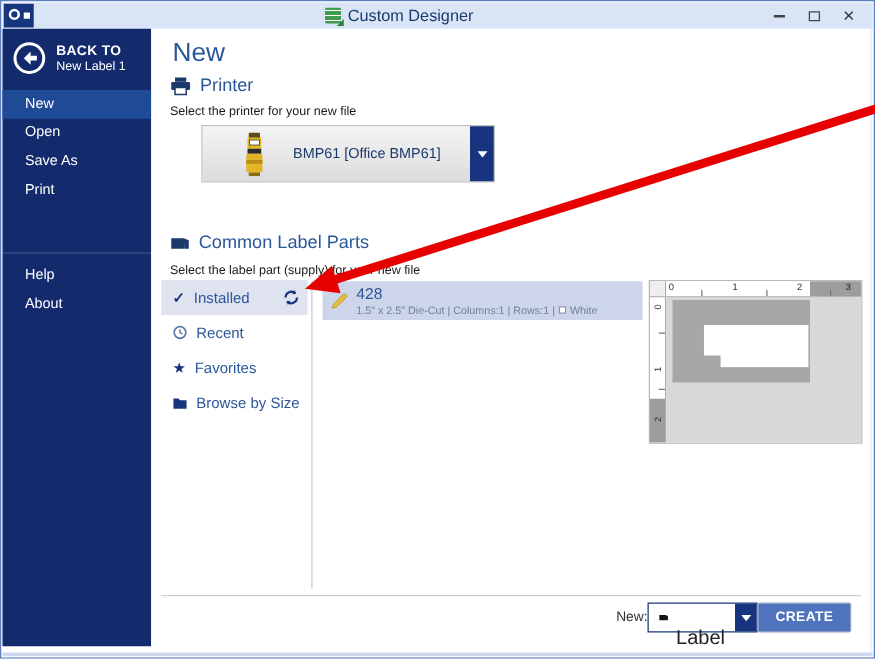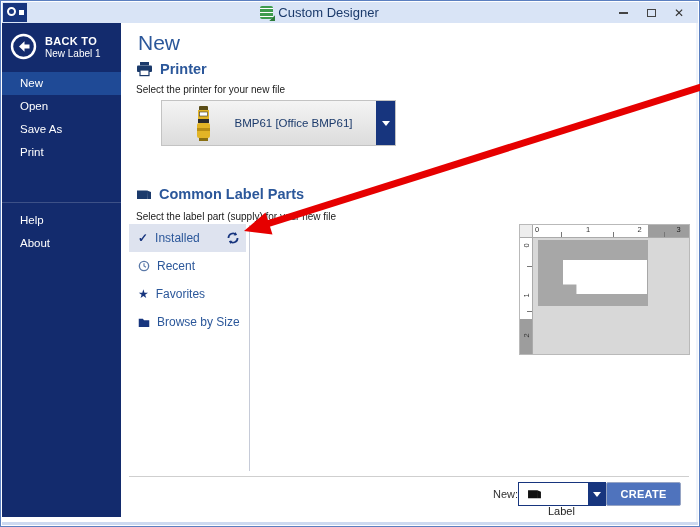--- a/index.html
+++ b/index.html
@@ -38,21 +38,21 @@
   .navitem { height:23px; line-height:23px; padding-left:18px; font-size:11.5px; color:#fff; cursor:pointer; }
   .navitem.selected { background:#1f4a96; }
   .sb-gap { height:32px; }
   .sb-div { height:1px; background:rgba(255,255,255,.18); margin:6px 0; }
 
   
   .main { position:absolute; left:120px; top:22px; right:4px; bottom:9px; background:#fff; }
   .page-title { position:absolute; left:17px; top:8px; font-size:21px; color:#2b579a; }
 
   .sec-head { position:absolute; display:flex; align-items:center; gap:7px;
-    font-size:14.5px; color:#2b579a;font-weight:bold; }
+    font-size:14.5px; color:#2b579a; }
   .instr { position:absolute; font-size:10px; font-weight:normal; color:#1a1a1a; }
 
   .printer-dd { position:absolute; left:40px; top:77px; width:235px; height:46px;
     background:linear-gradient(#f4f4f4, #dcdcdc); border:1px solid #c3c3c3; display:flex; align-items:center; cursor:pointer; }
   .printer-dd .pimg { margin-left:34px; }
   .printer-dd .ptxt { flex:1; text-align:center; font-size:11.5px; color:#1b3a6b; }
   .dd-strip { width:19px; height:100%; background:#17357e; display:flex; align-items:center; justify-content:center; }
   .tri-down { width:0; height:0; border-left:4px solid transparent; border-right:4px solid transparent;
     border-top:5px solid #fff; }
 
@@ -88,21 +88,21 @@
   .pv-tape { position:absolute; left:5px; top:2px; width:110px; height:66px; background:#a7a7a7; }
   .pv-die { position:absolute; left:25px; top:20px; width:84px; height:34px; background:#fff;
     clip-path:polygon(0 0, 100% 0, 100% 100%, 16% 100%, 16% 72%, 0 72%); }
 
   
   .foot-div { position:absolute; left:8px; right:6px; top:453px; height:1px; background:#cfcfcf; }
   .footer { position:absolute; right:14px; top:459px; display:flex; align-items:center; }
   .new-lbl { font-size:11px; color:#333; }
   .type-dd { display:flex; align-items:stretch; height:24px; border:1px solid #17357e; background:#fff; cursor:pointer; }
   .type-main { display:flex; align-items:center; gap:6px; padding:0 8px; width:69px; }
-  .type-txt { font-size:11px; color:#222;margin-top:33px; }
+  .type-txt { font-size:16px; color:#222;margin-top:33px; }
   .create-btn { height:24px; width:75px; background:#4f73bd; border:1px solid #96a4c4; border-radius:2px;
     color:#fff; font-size:11px; font-weight:bold; display:flex; align-items:center; justify-content:center;
     letter-spacing:.3px; cursor:pointer; }
 
   .arrow-overlay { position:absolute; left:0; top:0; width:700px; height:527px; z-index:60; pointer-events:none; }
 </style>
 </head>
 <body>
 
 <div class="window">
@@ -214,20 +214,33 @@
         </div>
         <div class="subitem">
           <svg width="12" height="11" viewBox="0 0 16 14">
             <path d="M1 2 h5.5 l1.5 2 H15 v9 H1 z" fill="#17357e"></path>
           </svg>
           <span>Browse by Size</span>
         </div>
       </div>
       <div class="vdiv"></div>
 
+      <div class="part-row">
+        <svg width="15" height="15" viewBox="0 0 16 16">
+          <path d="M2 14.5 l1-3.4 L11.2 2.8 a1.5 1.5 0 0 1 2.1 0 l.5.5 a1.5 1.5 0 0 1 0 2.1 L5.4 13.6 z" fill="#e8bb3a" stroke="#b9921d" stroke-width="0.7"></path>
+        </svg>
+        <div class="part-txt">
+          <div class="pname">428</div>
+          <div class="pdet">
+            <span>1.5" x 2.5" Die-Cut   |   Columns:1   |   Rows:1   |</span>
+            <span class="sw-white"></span>
+            <span>White</span>
+          </div>
+        </div>
+      </div>
 
       <div class="preview">
         <div class="pv-corner"></div>
         <div class="pv-hruler">
           <div class="pv-hdark"></div>
           <span class="pv-hlabel" style="left:2px;">0</span>
           <span class="pv-hlabel" style="left:34%;">1</span>
           <span class="pv-hlabel" style="left:67%;">2</span>
           <span class="pv-hlabel" style="left:92%; color:#1a1a1a;">3</span>
           <span class="pv-tick" style="left:18%;"></span>

